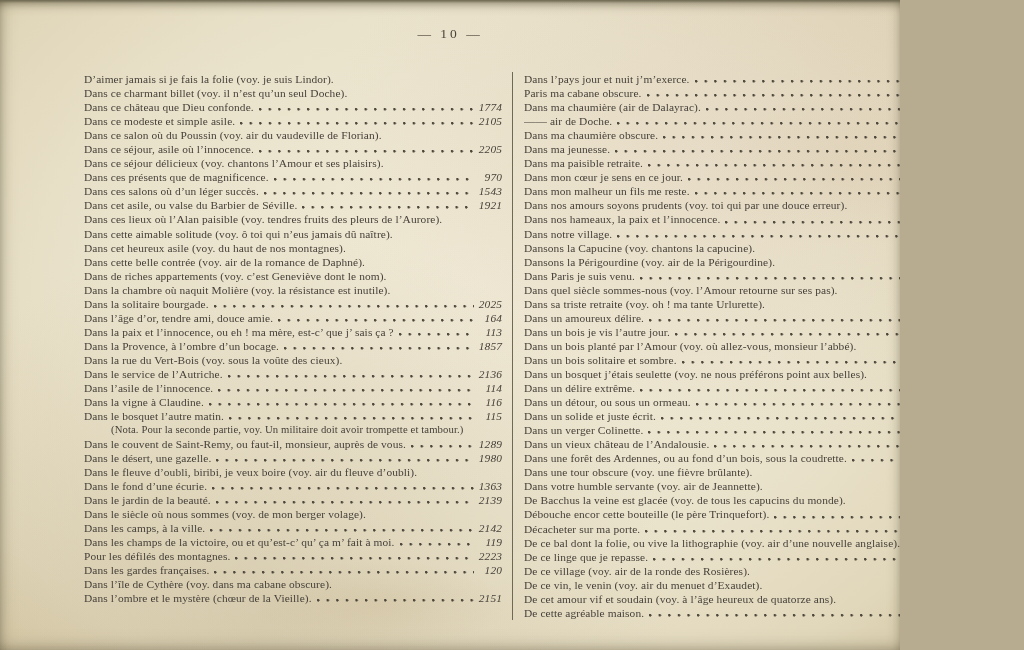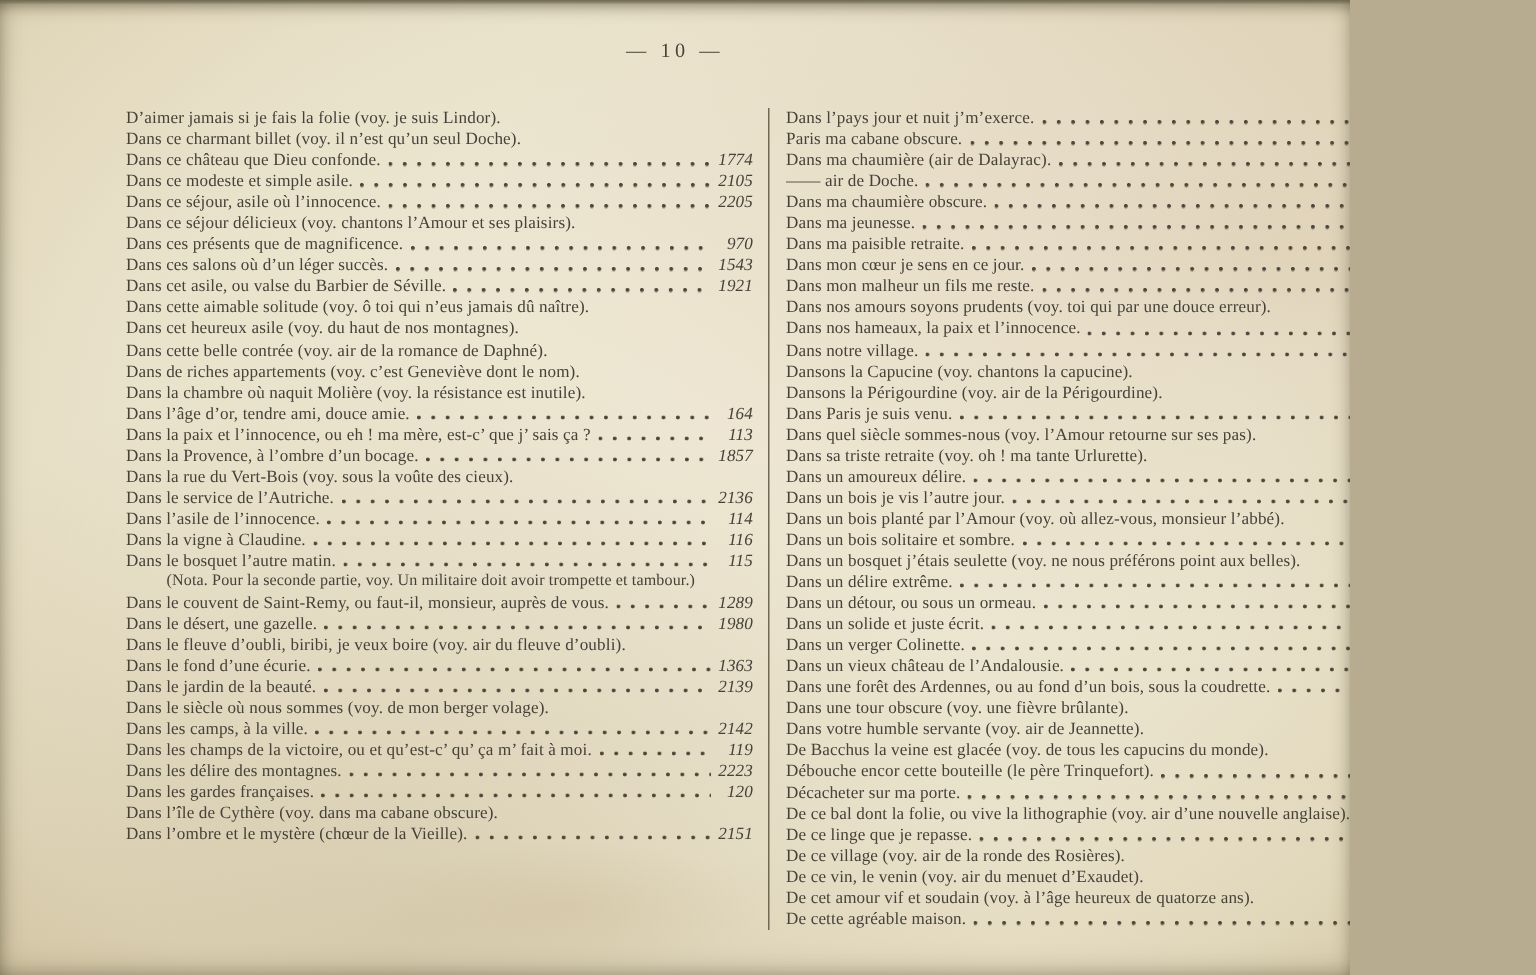--- a/index.html
+++ b/index.html
@@ -81,20 +81,21 @@
         <div class="entry has-num">
           <span class="t">Dans ce château que Dieu confonde.</span>
           <span class="leader"></span>
           <span class="num">1774</span>
         </div>
         <div class="entry has-num">
           <span class="t">Dans ce modeste et simple asile.</span>
           <span class="leader"></span>
           <span class="num">2105</span>
         </div>
+        <div class="entry"><span class="t">Dans ce salon où du Poussin (voy. air du vaudeville de Florian).</span></div>
         <div class="entry has-num">
           <span class="t">Dans ce séjour, asile où l’innocence.</span>
           <span class="leader"></span>
           <span class="num">2205</span>
         </div>
         <div class="entry"><span class="t">Dans ce séjour délicieux (voy. chantons l’Amour et ses plaisirs).</span></div>
         <div class="entry has-num">
           <span class="t">Dans ces présents que de magnificence.</span>
           <span class="leader"></span>
           <span class="num">970</span>
@@ -102,26 +103,32 @@
         <div class="entry has-num">
           <span class="t">Dans ces salons où d’un léger succès.</span>
           <span class="leader"></span>
           <span class="num">1543</span>
         </div>
         <div class="entry has-num">
           <span class="t">Dans cet asile, ou valse du Barbier de Séville.</span>
           <span class="leader"></span>
           <span class="num">1921</span>
         </div>
+        <div class="entry"><span class="t">Dans ces lieux où l’Alan paisible (voy. tendres fruits des pleurs de l’Aurore).</span></div>
         <div class="entry"><span class="t">Dans cette aimable solitude (voy. ô toi qui n’eus jamais dû naître).</span></div>
         <div class="entry"><span class="t">Dans cet heureux asile (voy. du haut de nos montagnes).</span></div>
         <div class="entry"><span class="t">Dans cette belle contrée (voy. air de la romance de Daphné).</span></div>
         <div class="entry"><span class="t">Dans de riches appartements (voy. c’est Geneviève dont le nom).</span></div>
         <div class="entry"><span class="t">Dans la chambre où naquit Molière (voy. la résistance est inutile).</span></div>
         <div class="entry has-num">
+          <span class="t">Dans la solitaire bourgade.</span>
+          <span class="leader"></span>
+          <span class="num">2025</span>
+        </div>
+        <div class="entry has-num">
           <span class="t">Dans l’âge d’or, tendre ami, douce amie.</span>
           <span class="leader"></span>
           <span class="num">164</span>
         </div>
         <div class="entry has-num">
           <span class="t">Dans la paix et l’innocence, ou eh ! ma mère, est-c’ que j’ sais ça ?</span>
           <span class="leader"></span>
           <span class="num">113</span>
         </div>
         <div class="entry has-num">
@@ -177,21 +184,21 @@
           <span class="t">Dans les camps, à la ville.</span>
           <span class="leader"></span>
           <span class="num">2142</span>
         </div>
         <div class="entry has-num">
           <span class="t">Dans les champs de la victoire, ou et qu’est-c’ qu’ ça m’ fait à moi.</span>
           <span class="leader"></span>
           <span class="num">119</span>
         </div>
         <div class="entry has-num">
-          <span class="t">Dans les délire des montagnes.</span>
+          <span class="t">Pour les défilés des montagnes.</span>
           <span class="leader"></span>
           <span class="num">2223</span>
         </div>
         <div class="entry has-num">
           <span class="t">Dans les gardes françaises.</span>
           <span class="leader"></span>
           <span class="num">120</span>
         </div>
         <div class="entry"><span class="t">Dans l’île de Cythère (voy. dans ma cabane obscure).</span></div>
         <div class="entry has-num">

